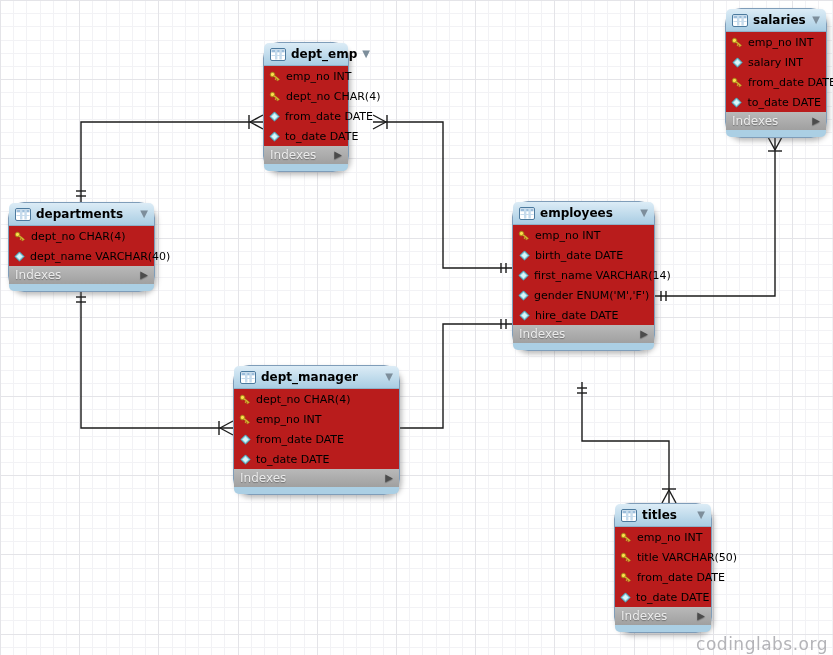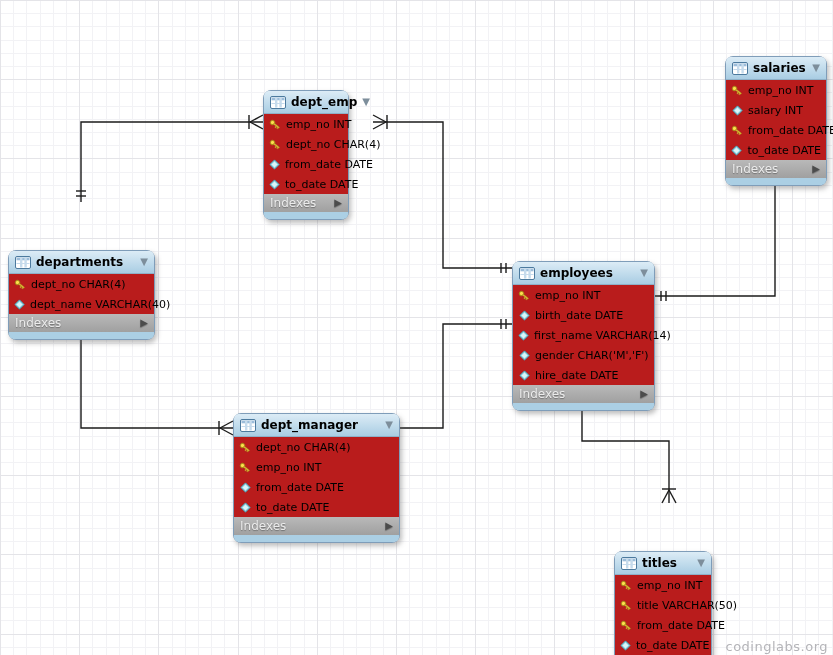--- a/index.html
+++ b/index.html
@@ -11,23 +11,23 @@
       repeating-linear-gradient(to right,#e4e4e8 0,#e4e4e8 1px,transparent 1px,transparent 79.2px),
       repeating-linear-gradient(to bottom,#e4e4e8 0,#e4e4e8 1px,transparent 1px,transparent 79.2px),
       repeating-linear-gradient(to right,#f2f2f5 0,#f2f2f5 1px,transparent 1px,transparent 13.2px),
       repeating-linear-gradient(to bottom,#f2f2f5 0,#f2f2f5 1px,transparent 1px,transparent 13.2px);
   }
   svg.connectors{position:absolute;left:0;top:0;width:833px;height:655px;}
   .rel-stroke{stroke:#1b1b1b;stroke-width:1.4;fill:none;}
 
   .table{
     position:absolute;box-sizing:border-box;
-    border:1px solid #7f9db9;border-radius:8px;background:#fff;
+    border:1px solid #7f9db9;border-radius:16px;background:#fff;
     box-shadow:2px 3px 5px rgba(90,90,90,0.4);
-    font-size:11px;color:#000;margin-top:48px;
+    font-size:11px;color:#000;
   }
   .tbl-header{
     height:22px;display:flex;align-items:center;gap:5px;padding:0 6px;
     background:linear-gradient(#dcecf6,#a9cde3);
     border-bottom:1px solid #8fb0c7;border-radius:5px 5px 0 0;
     font-weight:bold;font-size:12px;cursor:move;
   }
   .collapse{margin-left:auto;color:#7d8e9b;font-size:10px;line-height:1;}
   .tbl-body{background:#b91c1c;}
   .col-row{height:20px;display:flex;align-items:center;gap:5px;padding:0 5px;white-space:nowrap;}
@@ -36,21 +36,21 @@
     height:18px;display:flex;align-items:center;padding:0 6px;
     background:linear-gradient(#b9b9b9,#a0a0a0);
     color:#ececec;font-weight:normal;font-size:12px;
     text-shadow:0 1px 1px rgba(60,60,60,0.5);
   }
   .idx-arrow{margin-left:auto;color:#4c4c4c;font-size:10px;line-height:1;}
   .tbl-footer{height:7px;background:#abcfe4;border-radius:0 0 5px 5px;}
 
   .watermark{
     position:absolute;right:5px;bottom:1px;
-    color:#b4b4b8;font-size:13px;letter-spacing:0.5px;
+    color:#b4b4b8;font-size:17px;letter-spacing:0.5px;
   }
 </style>
 </head>
 <body>
 
 <div class="diagram" id="diagram">
   <svg class="connectors" id="connectors">
       <g>
         <polyline points="263,122 81,122 81,202" class="rel-stroke"></polyline>
         <line x1="250" y1="122" x2="263" y2="129" class="rel-stroke"></line>
@@ -270,21 +270,21 @@
           </span>
           <span>dept_name VARCHAR(40)</span>
         </div>
       </div>
       <div class="indexes">
         <span>Indexes</span>
         <span class="idx-arrow">▶</span>
       </div>
       <div class="tbl-footer"></div>
     </div>
-    <div class="table" style="left: 512px; top: 213px; width: 143px;">
+    <div class="table" style="left: 512px; top: 201px; width: 143px;">
       <div class="tbl-header">
         <span>
           <svg width="16" height="13" viewBox="0 0 16 13" style="display:block">
             <rect x="0.5" y="0.5" width="15" height="12" rx="1.5" fill="#ffffff" stroke="#4c7a9e"></rect>
             <rect x="1.5" y="1.5" width="13" height="2.8" fill="#9cbdda"></rect>
             <rect x="5" y="1.5" width="2.4" height="10" fill="#c6dbec"></rect>
             <rect x="9.4" y="1.5" width="2.4" height="10" fill="#c6dbec"></rect>
             <line x1="1.5" y1="7.5" x2="14.5" y2="7.5" stroke="#c6dbec" stroke-width="1"></line>
           </svg>
         </span>
@@ -323,21 +323,21 @@
           </span>
           <span>first_name VARCHAR(14)</span>
         </div>
         <div class="col-row">
           <span class="ic">
             <svg width="11" height="11" viewBox="0 0 11 11" style="display:block">
               <polygon points="5.5,0.9 10.1,5.5 5.5,10.1 0.9,5.5" fill="#9fdde9" stroke="#3ea7bd" stroke-width="1"></polygon>
               <polygon points="5.5,2.7 8.3,5.5 5.5,8.3 2.7,5.5" fill="#e6f9fc" opacity="0.85"></polygon>
             </svg>
           </span>
-          <span>gender CHAR('M','F')</span>
+          <span>gender ENUM('M','F')</span>
         </div>
         <div class="col-row">
           <span class="ic">
             <svg width="11" height="11" viewBox="0 0 11 11" style="display:block">
               <polygon points="5.5,0.9 10.1,5.5 5.5,10.1 0.9,5.5" fill="#9fdde9" stroke="#3ea7bd" stroke-width="1"></polygon>
               <polygon points="5.5,2.7 8.3,5.5 5.5,8.3 2.7,5.5" fill="#e6f9fc" opacity="0.85"></polygon>
             </svg>
           </span>
           <span>hire_date DATE</span>
         </div>

